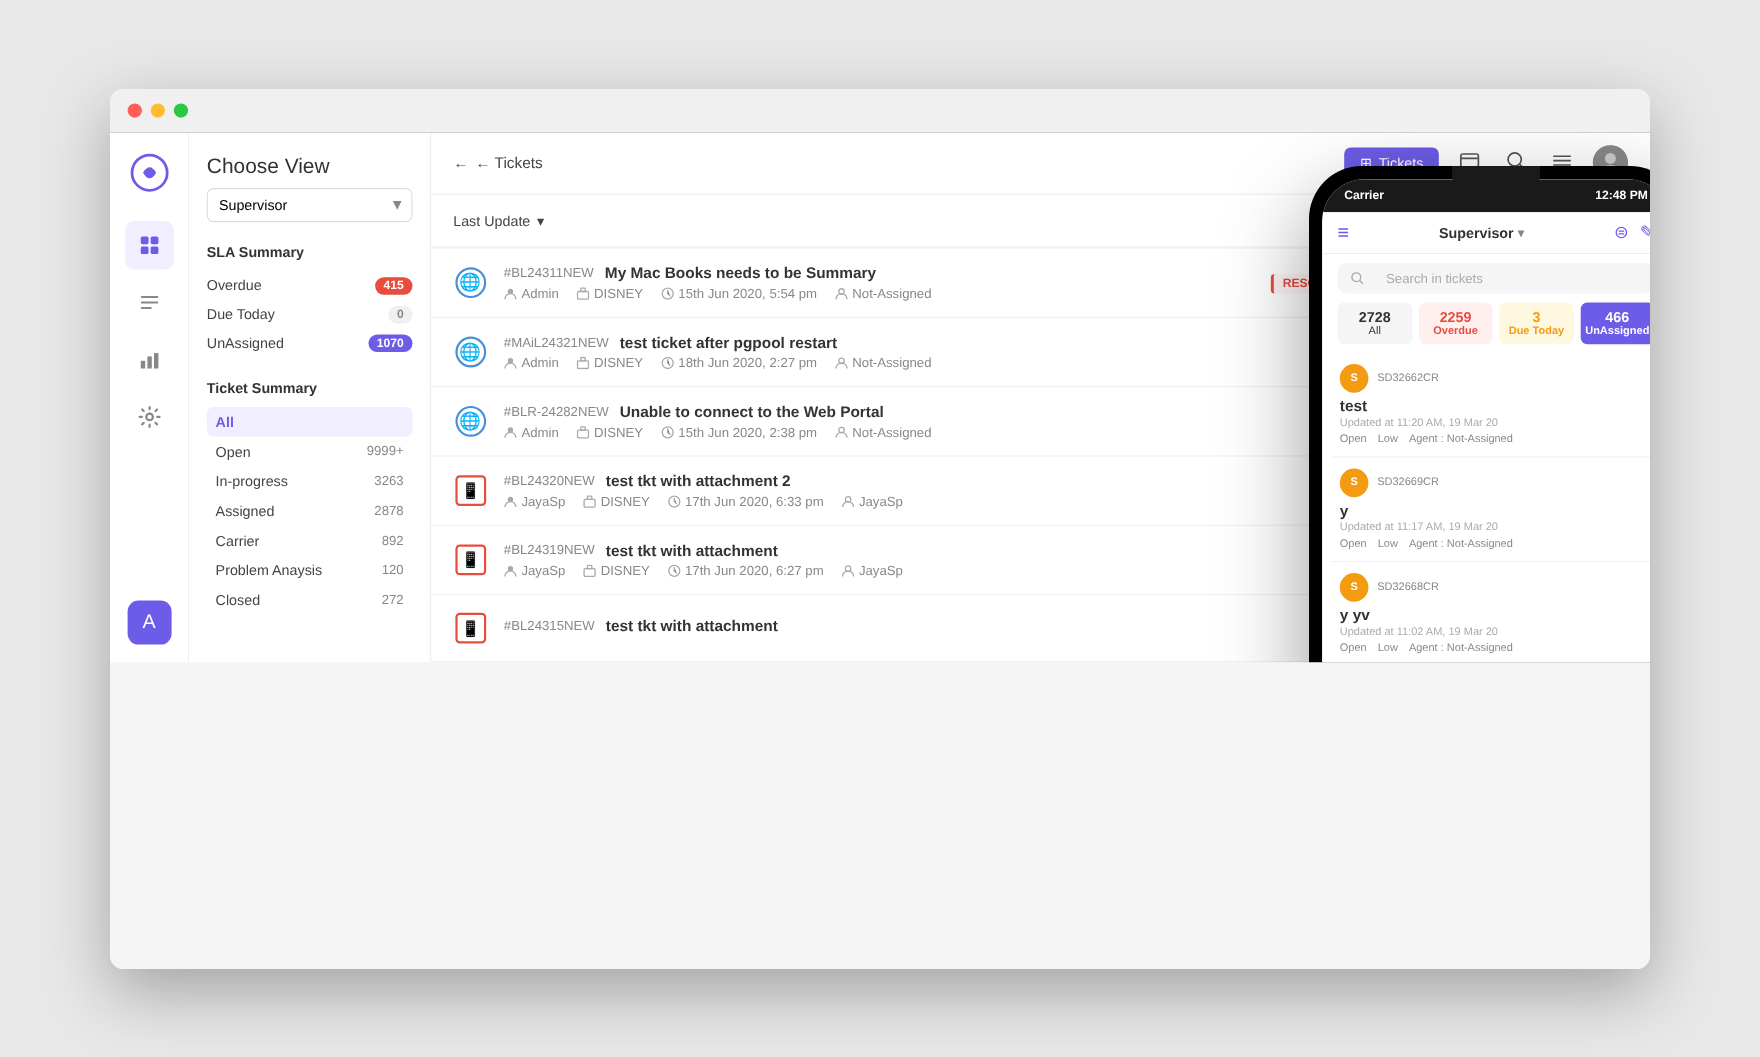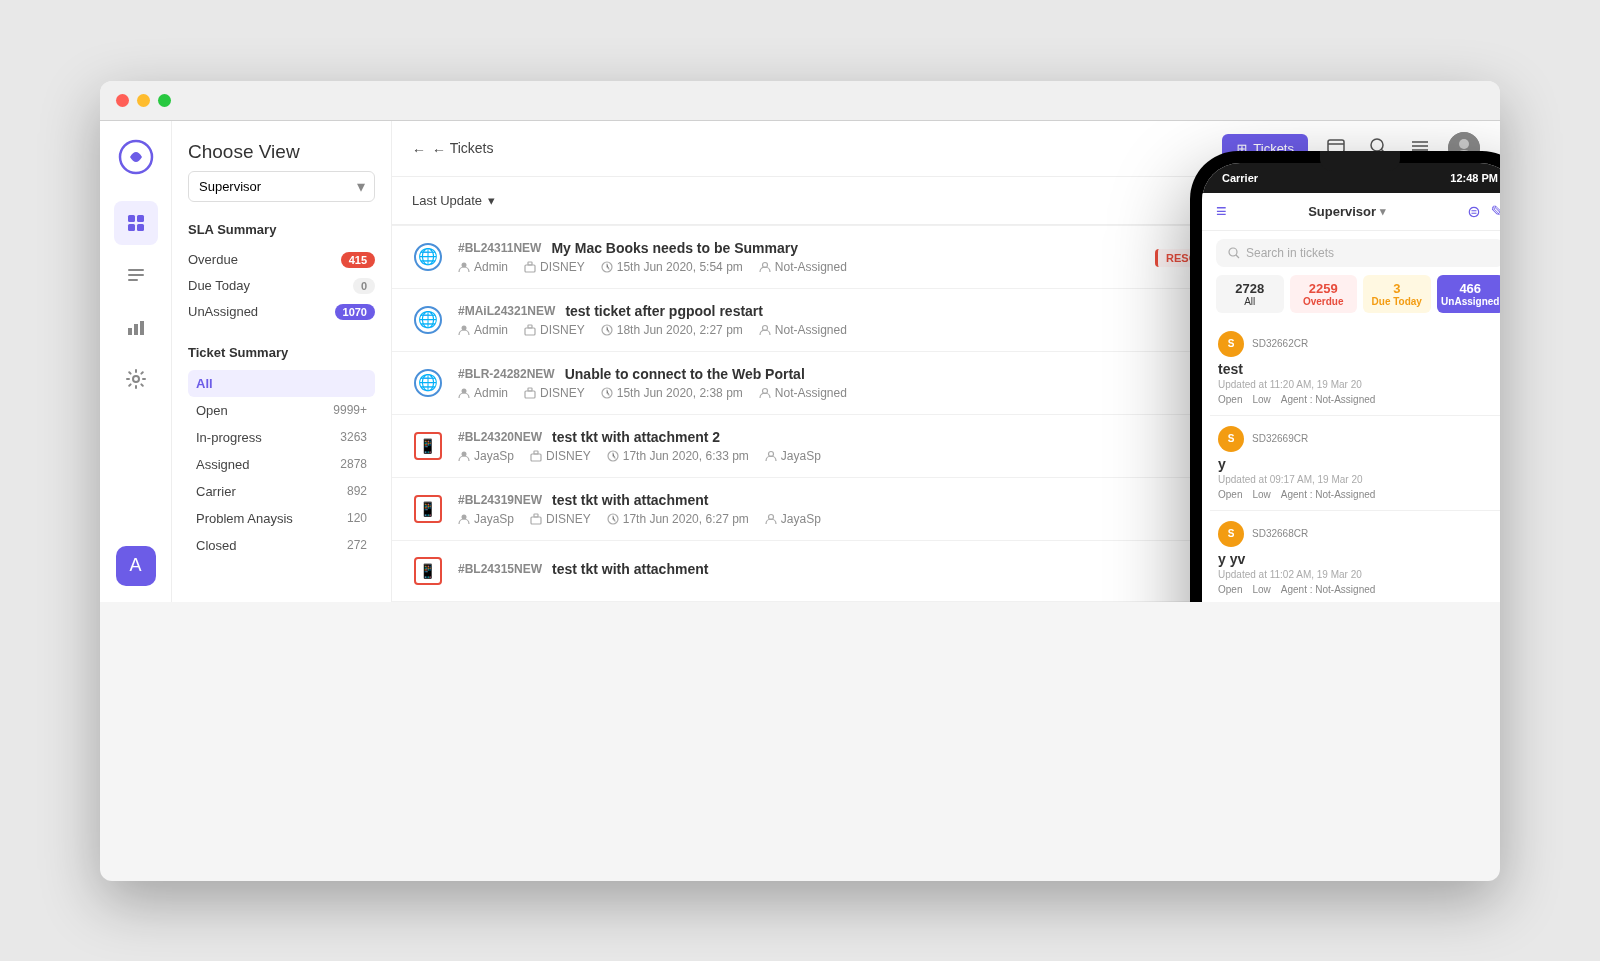--- a/index.html
+++ b/index.html
@@ -322,21 +322,21 @@
     .ticket-info { flex: 1; }
     .ticket-header {
       display: flex;
       align-items: center;
       gap: 10px;
       margin-bottom: 4px;
     }
     .ticket-id {
       font-size: 12px;
       color: #888;
-      font-weight: 700;
+      font-weight: 400;
     }
     .ticket-title {
       font-size: 14px;
       font-weight: 600;
       color: #333;
     }
     .ticket-meta {
       display: flex;
       align-items: center;
       gap: 16px;
@@ -427,21 +427,21 @@
     .phone-icons { display: flex; gap: 10px; }
     .phone-search {
       margin: 8px 14px;
       background: #f5f5f5;
       border-radius: 8px;
       padding: 7px 12px;
       font-size: 12px;
       color: #aaa;
       display: flex;
       align-items: center;
-      gap: 6px;
+      gap: 20px;
       flex-shrink: 0;
     }
     .phone-tabs {
       display: flex;
       margin: 0 14px 8px;
       gap: 6px;
       flex-shrink: 0;
     }
     .phone-tab {
       flex: 1;
@@ -982,21 +982,21 @@
                   <span class="phone-meta-item">Agent : Not-Assigned</span>
                 </div>
               </div>
 
               <div class="phone-ticket">
                 <div class="phone-ticket-header">
                   <div class="phone-ticket-avatar" style="background:#f39c12;">S</div>
                   <span class="phone-ticket-id">SD32669CR</span>
                 </div>
                 <div class="phone-ticket-title">y</div>
-                <div class="phone-ticket-date">Updated at 09:17 AM, 19 Mar 20</div>
+                <div class="phone-ticket-date">Updated at 11:17 AM, 19 Mar 20</div>
                 <div class="phone-ticket-meta">
                   <span class="phone-meta-item">Open</span>
                   <span class="phone-meta-item">Low</span>
                   <span class="phone-meta-item">Agent : Not-Assigned</span>
                 </div>
               </div>
 
               <div class="phone-ticket">
                 <div class="phone-ticket-header">
                   <div class="phone-ticket-avatar" style="background:#f39c12;">S</div>

